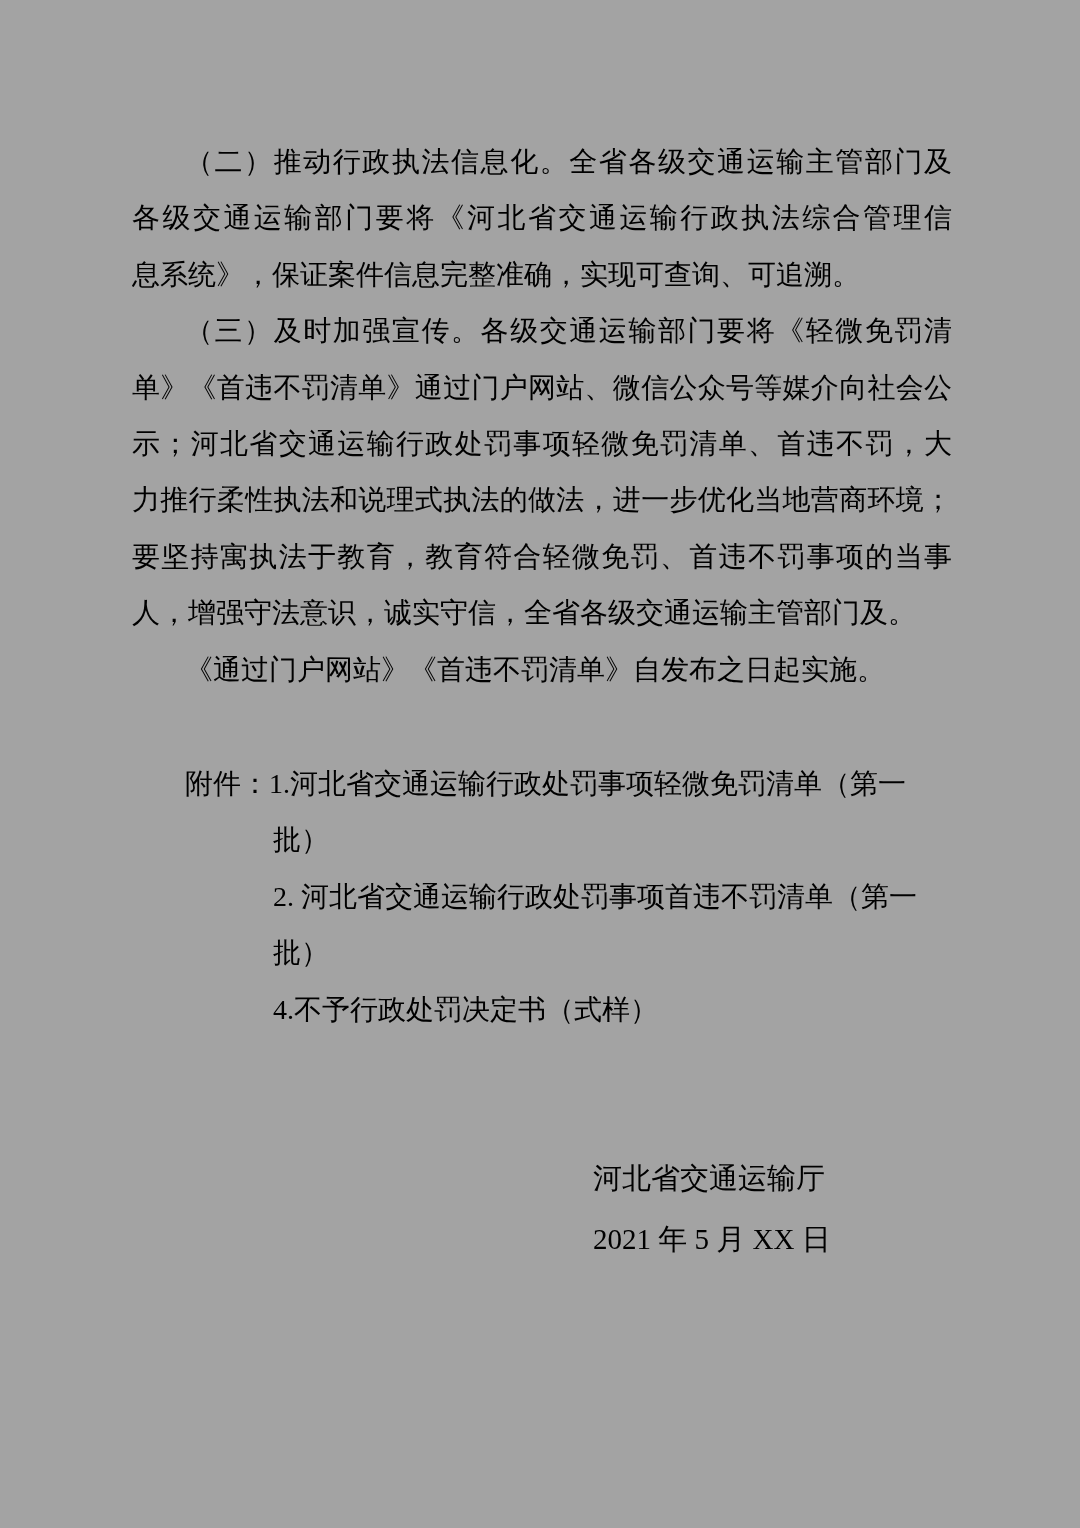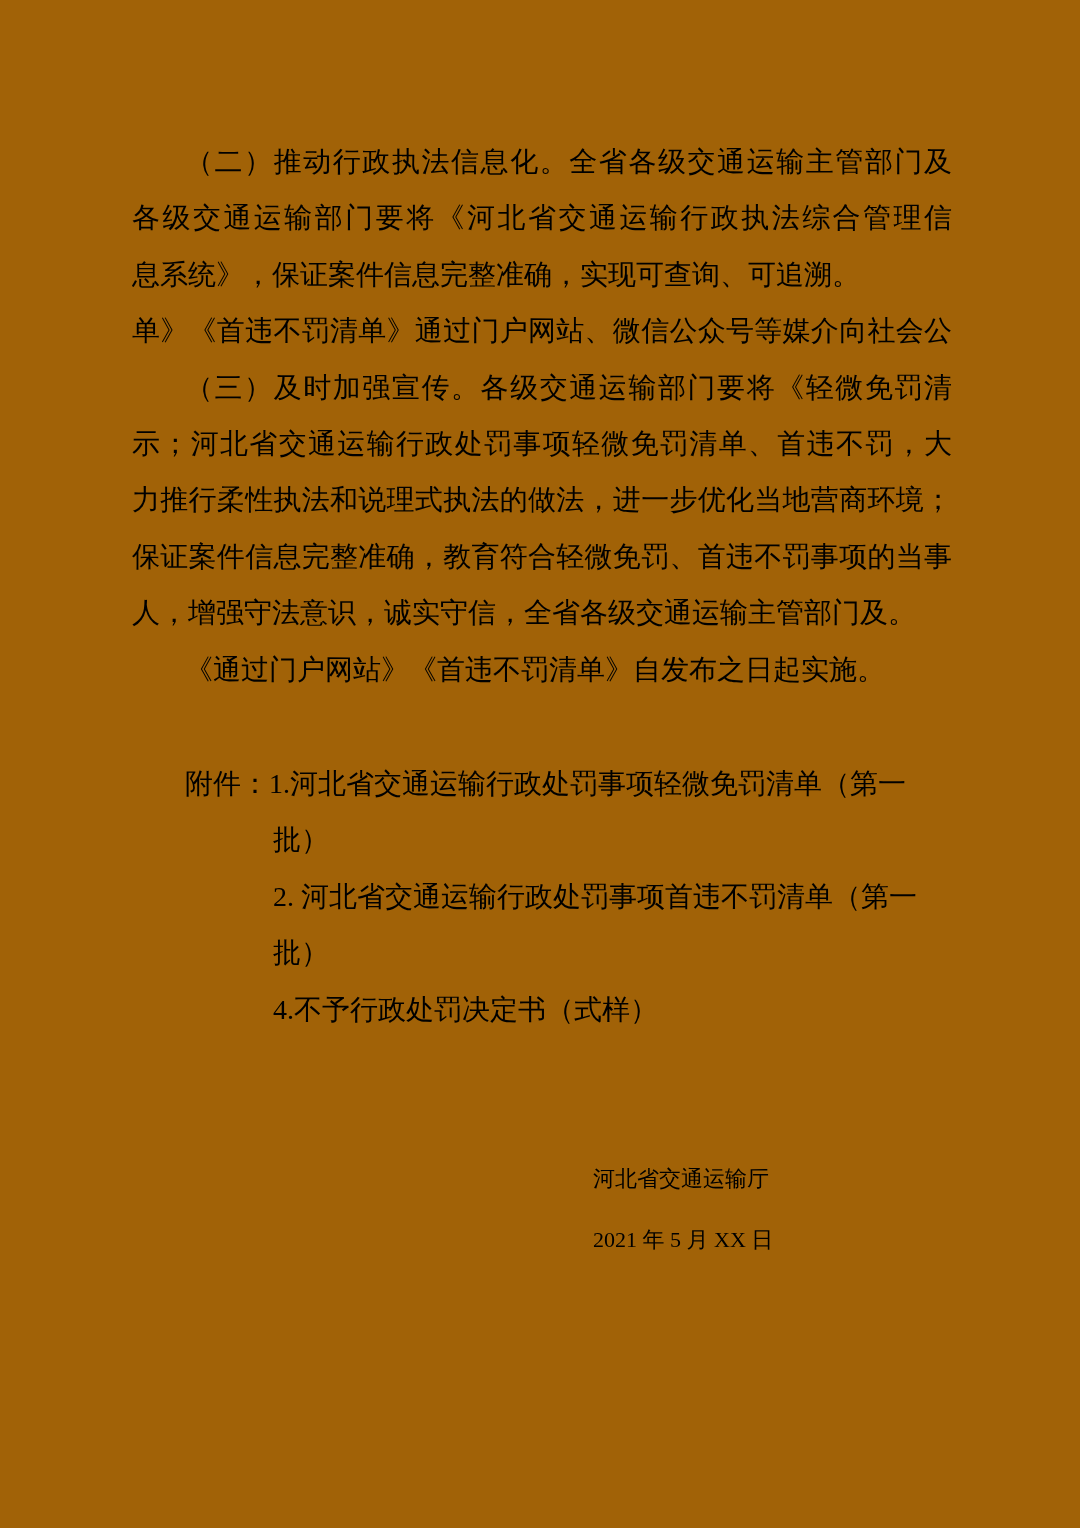--- a/index.html
+++ b/index.html
@@ -4,21 +4,21 @@
 <style>
   html, body {
     margin: 0;
     padding: 0;
     background: #ffffff;
   }
   .page {
     position: relative;
     width: 1080px;
     height: 1528px;
-    background: #a16207;
+    background: #a3a3a3;
     font-family: "Liberation Serif", serif;
     color: #000000;
     overflow: hidden;
     text-decoration: underline;
   }
   .body-block {
     position: absolute;
     left: 132px;
     top: 134px;
     width: 820px;
@@ -48,41 +48,41 @@
   .line.att-first {
     padding-left: 53px;
   }
   .line.att-item {
     padding-left: 141px;
   }
   .signature-block {
     position: absolute;
     left: 593px;
     top: 1148px;
-    font-size: 22px;
+    font-size: 29px;
   }
   .sig-line {
     height: 61px;
     line-height: 61px;
     white-space: nowrap;
   }
 </style>
 </head>
 <body>
 
 <div class="page">
   <div class="body-block" id="body-block">
       <div class="line indent fill">（二）推动行政执法信息化。全省各级交通运输主管部门及</div>
       <div class="line fill">各级交通运输部门要将《河北省交通运输行政执法综合管理信</div>
       <div class="line">息系统》，保证案件信息完整准确，实现可查询、可追溯。</div>
+      <div class="line indent fill">（三）及时加强宣传。各级交通运输部门要将《轻微免罚清</div>
       <div class="line fill">单》《首违不罚清单》通过门户网站、微信公众号等媒介向社会公</div>
-      <div class="line indent fill">（三）及时加强宣传。各级交通运输部门要将《轻微免罚清</div>
       <div class="line fill">示；河北省交通运输行政处罚事项轻微免罚清单、首违不罚，大</div>
       <div class="line fill">力推行柔性执法和说理式执法的做法，进一步优化当地营商环境；</div>
-      <div class="line fill">保证案件信息完整准确，教育符合轻微免罚、首违不罚事项的当事</div>
+      <div class="line fill">要坚持寓执法于教育，教育符合轻微免罚、首违不罚事项的当事</div>
       <div class="line">人，增强守法意识，诚实守信，全省各级交通运输主管部门及。</div>
       <div class="line indent">《通过门户网站》《首违不罚清单》自发布之日起实施。</div>
     </div>
   <div class="attachment-block" id="attachment-block">
       <div class="line att-first">附件：1.河北省交通运输行政处罚事项轻微免罚清单（第一</div>
       <div class="line att-item">批）</div>
       <div class="line att-item">2.  河北省交通运输行政处罚事项首违不罚清单（第一</div>
       <div class="line att-item">批）</div>
       <div class="line att-item">4.不予行政处罚决定书（式样）</div>
     </div>

